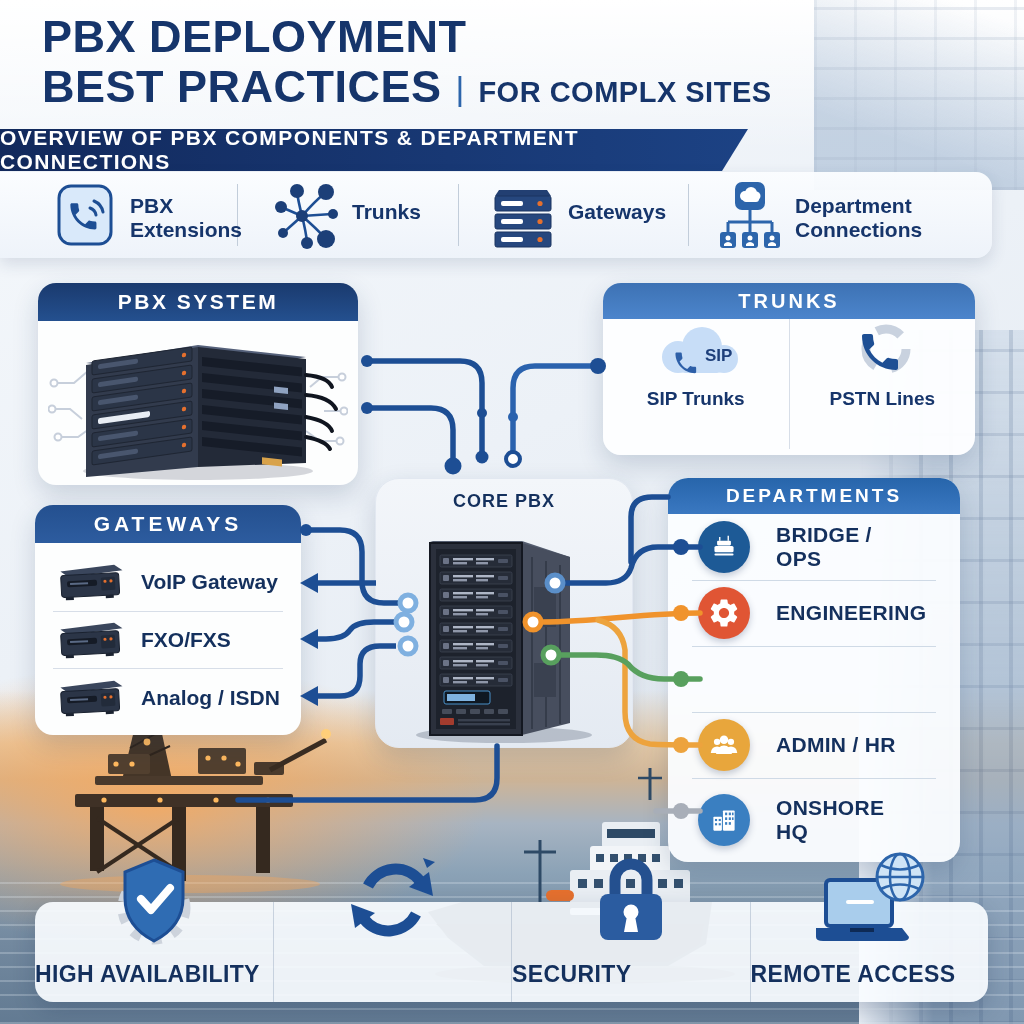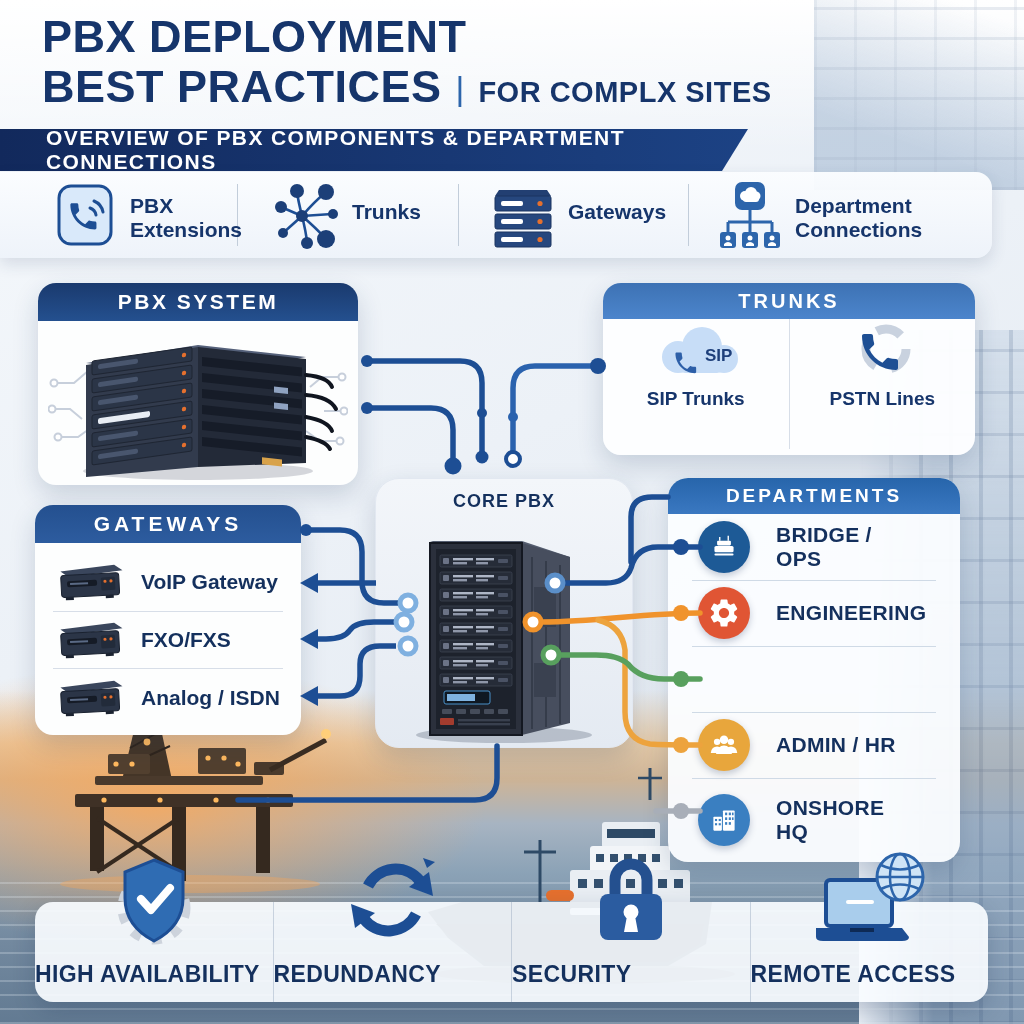--- a/index.html
+++ b/index.html
@@ -32,21 +32,21 @@
   .hdr{position:absolute;left:42px;top:14px;z-index:20;color:#16356b;}
   .hdr .t1{font-size:45px;font-weight:bold;letter-spacing:.5px;line-height:1.04;}
   .hdr .row2{display:flex;align-items:baseline;gap:14px;}
   .hdr .t2{font-size:45px;font-weight:bold;letter-spacing:.5px;}
   .hdr .sep{font-size:34px;color:#2d65ab;font-weight:normal;position:relative;top:-2px;}
   .hdr .sub{font-size:29px;font-weight:bold;letter-spacing:.5px;}
   .banner{position:absolute;left:0;top:129px;width:748px;height:42px;z-index:20;
     background:linear-gradient(90deg,#12295c 0%,#1c4284 100%);
     clip-path:polygon(0 0,100% 0,calc(100% - 26px) 100%,0 100%);
     color:#fff;font-weight:bold;font-size:21px;letter-spacing:1.4px;
-    display:flex;align-items:center;padding-left:46px;box-sizing:border-box;}
+    display:flex;align-items:center;box-sizing:border-box;}
   
   .legend{position:absolute;left:0;top:172px;width:992px;height:86px;z-index:20;
     background:linear-gradient(180deg,rgba(251,253,255,.96),rgba(238,243,250,.93));
     border-radius:0 16px 16px 0;box-shadow:0 6px 16px rgba(35,60,100,.14);}
   .legend .divider{position:absolute;top:12px;width:1px;height:62px;background:#c2cdda;}
   .legend .lbl{position:absolute;color:#16356b;font-weight:bold;font-size:21px;line-height:1.12;}
   
   .panel{position:absolute;z-index:20;border-radius:18px;box-shadow:0 10px 26px rgba(30,55,95,.18);}
   .panel-hd{height:36px;display:flex;align-items:center;justify-content:center;color:#fff;
     font-weight:bold;border-radius:18px 18px 0 0;}
@@ -588,21 +588,20 @@
       <div class="foot-lbl">HIGH AVAILABILITY</div>
     </div>
     <div class="foot-cell">
       <svg class="foot-icon" width="98" height="98" viewBox="0 0 98 98">
         <path d="M25 36 A31 31 0 0 1 77 31" stroke="#1d4e94" stroke-width="11" fill="none"></path>
         <polygon points="86,22 90,46 66,37" fill="#1d4e94"></polygon>
         <path d="M73 64 A31 31 0 0 1 21 69" stroke="#1d4e94" stroke-width="11" fill="none"></path>
         <polygon points="12,78 8,54 32,63" fill="#1d4e94"></polygon>
         <polygon points="80,8 92,12 84,18" fill="#1d4e94"></polygon>
       </svg>
-      <div class="foot-lbl">REDUNDANCY</div>
     </div>
     <div class="foot-cell">
       <svg class="foot-icon" width="88" height="100" viewBox="0 0 88 100">
         <path d="M28 46 V30 a16 16 0 0 1 32 0 V46" stroke="#24508f" stroke-width="11" fill="none" stroke-linecap="round"></path>
         <rect x="13" y="44" width="62" height="46" rx="8" fill="#2b5ca0"></rect>
         <circle cx="44" cy="62" r="7.5" fill="#fff"></circle>
         <path d="M40 66 h8 l3 16 h-14 z" fill="#fff"></path>
       </svg>
       <div class="foot-lbl">SECURITY</div>
     </div>

